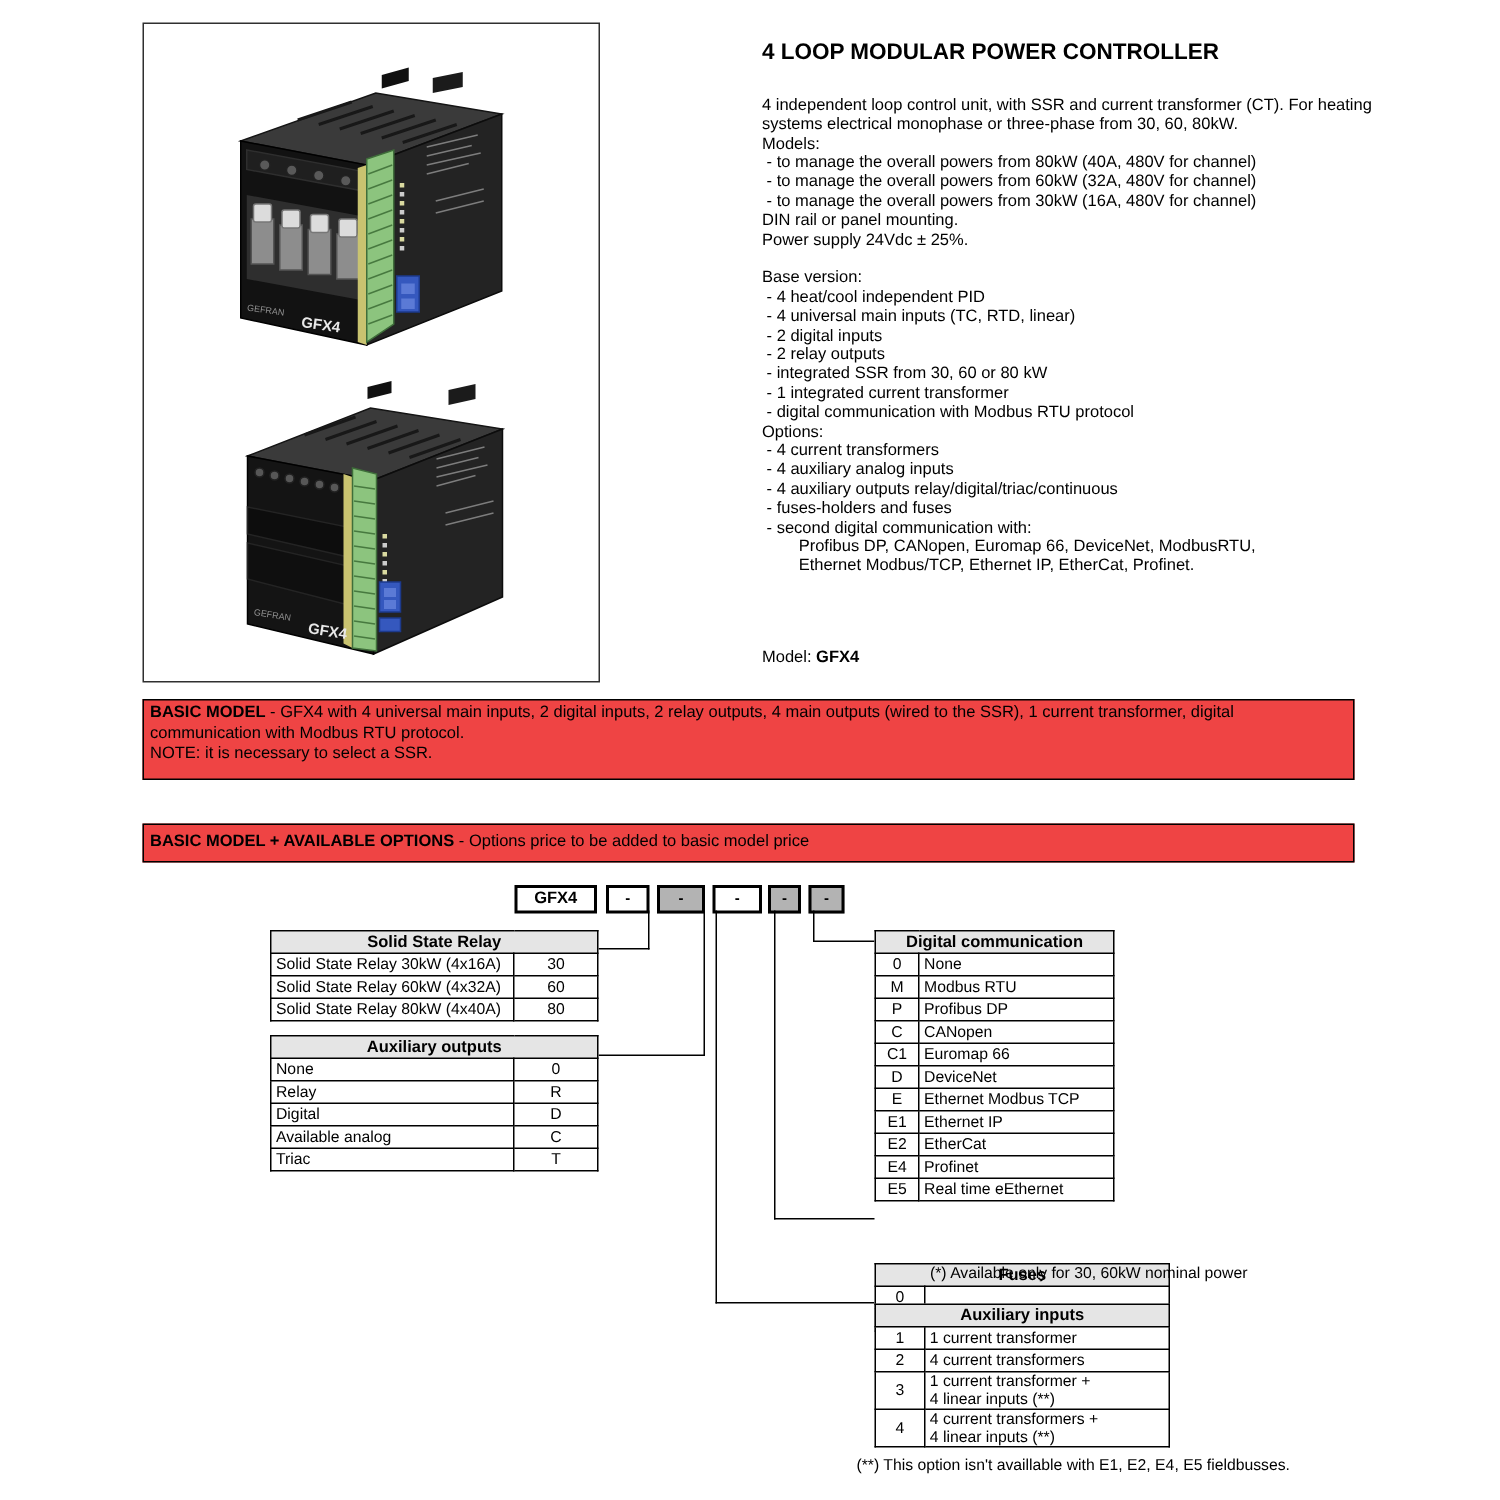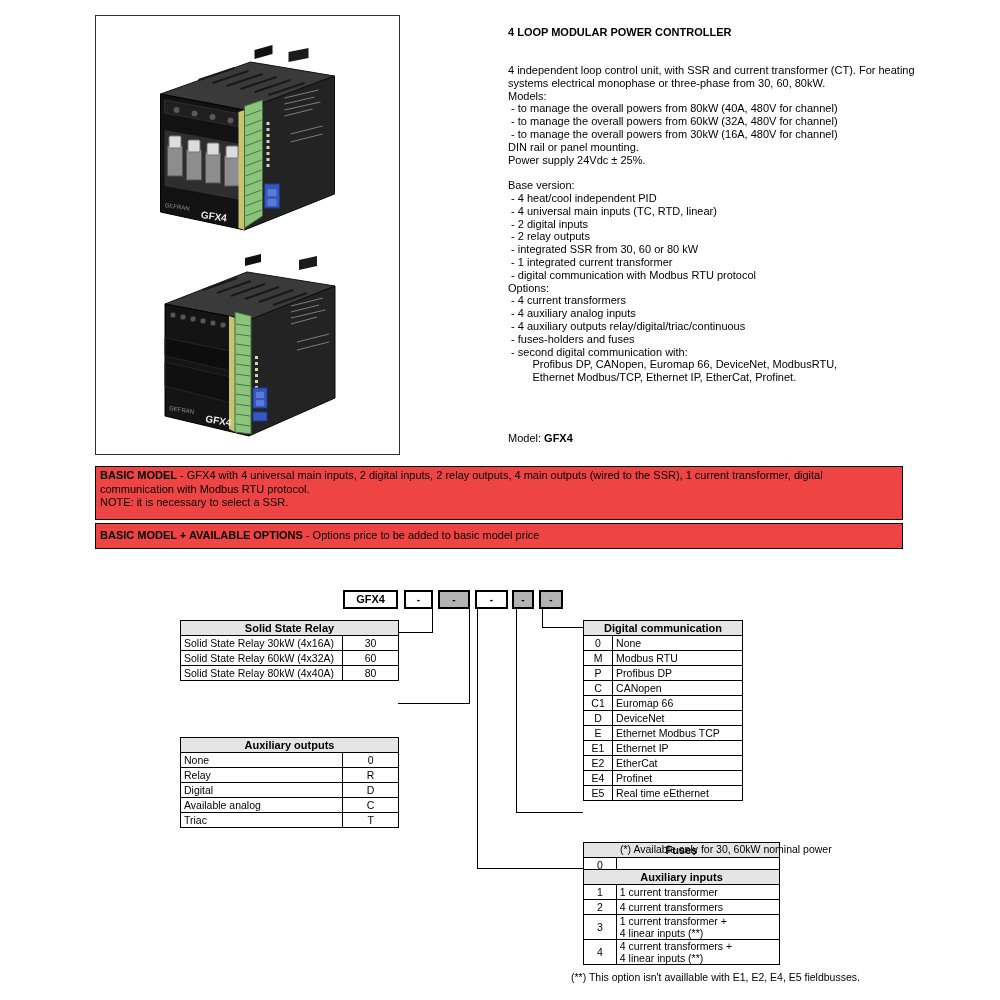--- a/index.html
+++ b/index.html
@@ -8,30 +8,30 @@
     font-family:"Liberation Sans", sans-serif;color:#000;overflow:hidden;
   }
   .abs{position:absolute;}
 
   
   #photo-frame{left:95px;top:15px;width:303px;height:438px;border:1px solid #2f2f2f;background:#fff;}
   #photo1{position:absolute;left:40px;top:18px;}
   #photo2{position:absolute;left:55px;top:230px;}
 
   
-  #page-title{left:508px;top:26px;font-size:11px;font-weight:bold;}
+  #page-title{left:508px;top:26px;font-size:15px;font-weight:bold;}
   #description{left:508px;top:64px;font-size:11px;line-height:12.8px;}
   #description div{white-space:pre;min-height:12.8px;}
   #model-line{left:508px;top:432px;font-size:11px;}
   #model-line b{font-weight:bold;}
 
   
   .banner{left:95px;width:798px;border:1px solid #000;font-size:11px;padding:2px 4px;background:#ef4444;}
   #basic-banner{top:466px;height:48px;line-height:13.5px;}
-  #options-banner{top:523px;height:20px;line-height:19px;}
+  #options-banner{top:549px;height:20px;line-height:19px;}
 
   
   .codebox{top:590px;height:15px;border:2px solid #000;background:#fff;text-align:center;
     font-size:10px;font-weight:bold;line-height:15px;}
   .codebox.gray{background:#b3b3b3;}
   #model-box{left:343px;width:51px;font-size:11px;}
   #slot0{left:404px;width:25px;}
   #slot1{left:438px;width:28px;}
   #slot2{left:475px;width:29px;}
   #slot3{left:512px;width:18px;}
@@ -39,21 +39,21 @@
 
   
   .cline{background:#000;}
 
   
   table.opt{position:absolute;border-collapse:collapse;background:#fff;font-size:10.5px;}
   table.opt th{border:1px solid #000;background:#e5e5e5;font-size:11px;font-weight:bold;
     padding:1px 6px;height:12px;}
   table.opt td{border:1px solid #000;padding:0 3px;height:14px;line-height:12px;}
   #t-ssr{left:180px;top:620px;width:219px;}
-  #t-auxout{left:180px;top:690px;width:219px;margin-top:47px;}
+  #t-auxout{left:180px;top:690px;width:219px;}
   #t-digcom{left:583px;top:620px;width:160px;}
   #t-fuses{left:583px;top:798px;width:197px;margin-top:44px;}
   #t-auxin{left:583px;top:869px;width:197px;}
   .code-right td:last-child{text-align:center;}
   .code-left td:first-child{text-align:center;}
 
   .footnote{font-size:10.5px;}
   #fn-fuses{left:620px;top:843px;}
   #fn-auxin{left:571px;top:971px;}
 </style>

